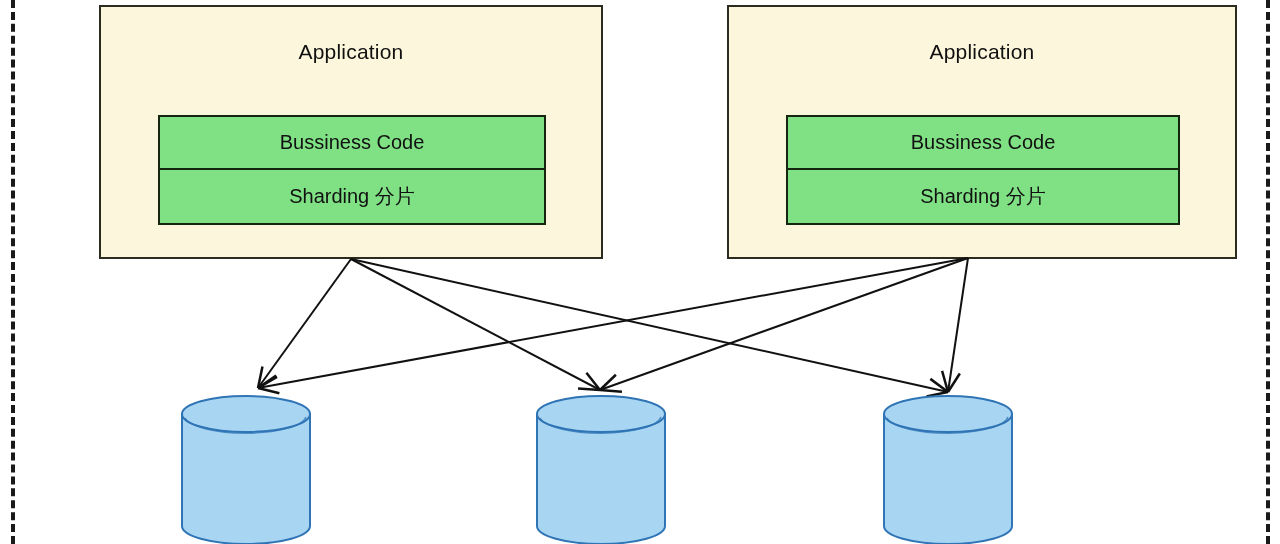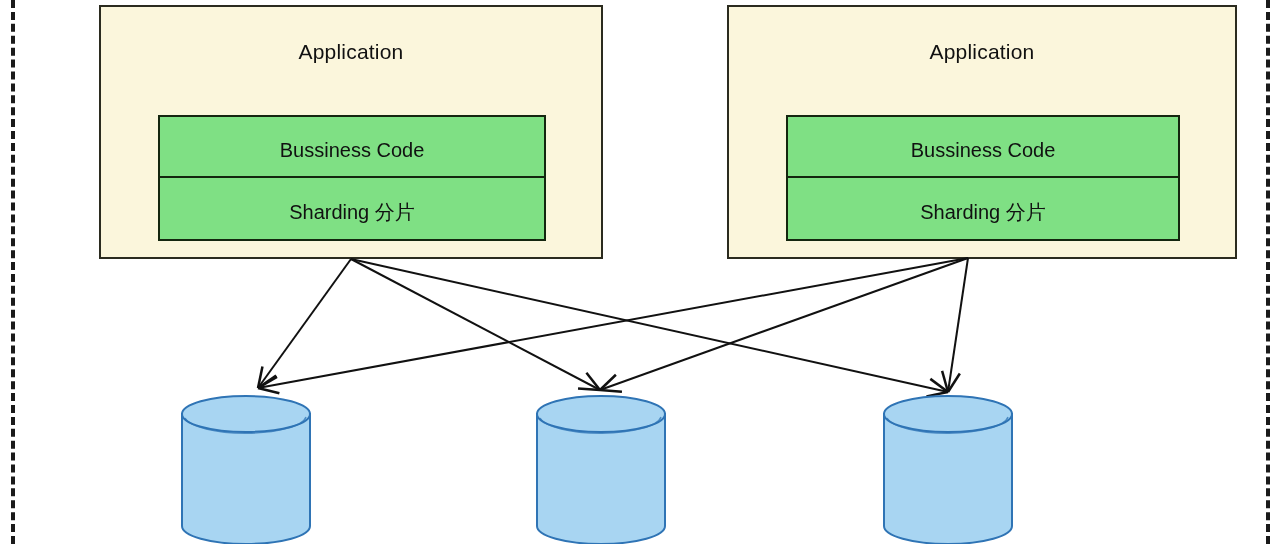--- a/index.html
+++ b/index.html
@@ -52,21 +52,20 @@
   }
   .layer {
     height: 53px;
     display: flex;
     align-items: center;
     justify-content: center;
     font-size: 20px;
     color: #111111;
     background: #7fe084;
     box-sizing: border-box;
-    margin-top: 8px;
   }
   .layer.top { border-bottom: 2px solid #14260f; }
 
   .arrows-svg, .db-svg {
     position: absolute;
     left: 0;
     top: 0;
     width: 1280px;
     height: 544px;
     overflow: visible;

